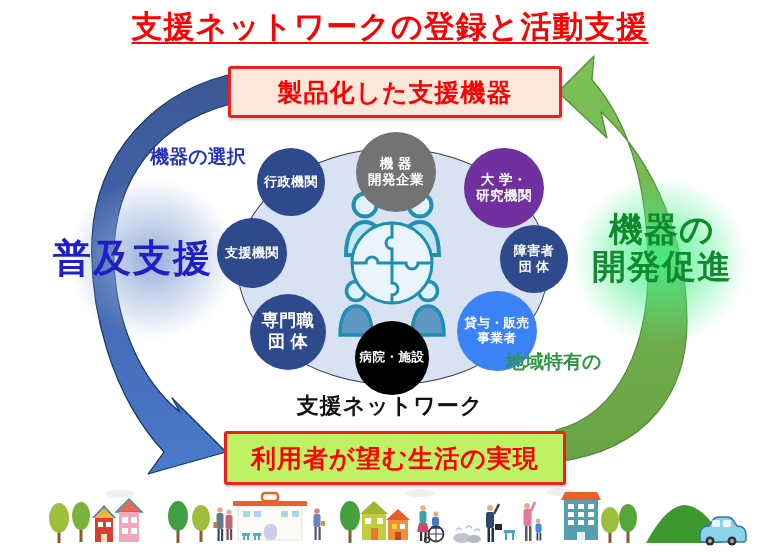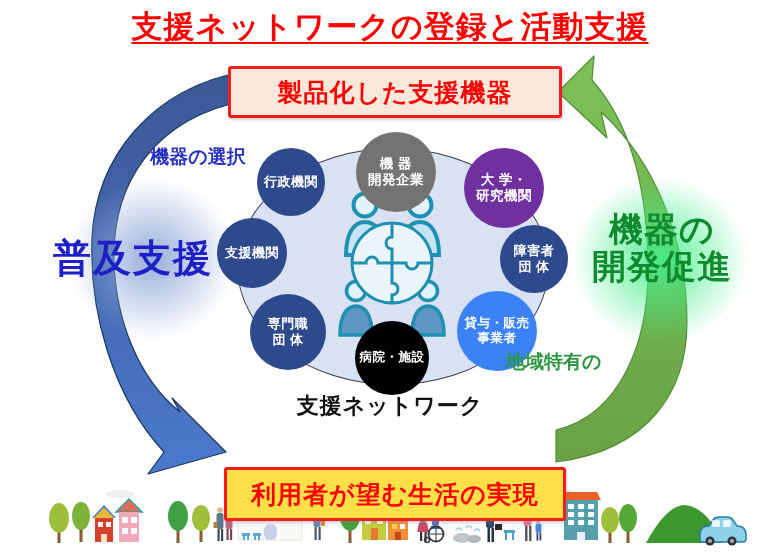--- a/index.html
+++ b/index.html
@@ -98,46 +98,46 @@
   </svg>
 
   <div class="member" style="left: 356px; top: 132px; width: 80px; height: 80px; font-size: 13.5px; background-color: #737373;">
     <span>機 器</span>
     <span>開発企業</span>
   </div>
   <div class="member" style="left: 464px; top: 148px; width: 80px; height: 80px; font-size: 13.5px; background-color: rgb(112, 48, 160);">
     <span>大 学・</span>
     <span>研究機関</span>
   </div>
-  <div class="member" style="left: 500px; top: 225px; width: 68px; height: 68px; font-size: 13px; background-color: rgb(46, 74, 140);">
+  <div class="member" style="left: 500px; top: 225px; width: 68px; height: 68px; font-size: 13px; background-color: rgb(46, 74, 140); font-family: Liberation Serif, serif;">
     <span>障害者</span>
     <span>団 体</span>
   </div>
   <div class="member" style="left: 457px; top: 291px; width: 80px; height: 80px; font-size: 12.5px; background-color: #3b82f6;">
     <span>貸与・販売</span>
     <span>事業者</span>
   </div>
   <div class="member" style="left: 355px; top: 321px; width: 74px; height: 74px; font-size: 12.5px; background-color: #000000;">
     <span>病院・施設</span>
   </div>
-  <div class="member" style="left: 250px; top: 294px; width: 76px; height: 76px; font-size: 13px; background-color: rgb(46, 74, 140);">
+  <div class="member" style="left: 250px; top: 294px; width: 76px; height: 76px; font-size: 17px; background-color: rgb(46, 74, 140);">
     <span>専門職</span>
     <span>団 体</span>
   </div>
   <div class="member" style="left: 217px; top: 218px; width: 70px; height: 70px; font-size: 13px; background-color: rgb(46, 74, 140);">
     <span>支援機関</span>
   </div>
   <div class="member" style="left: 257px; top: 148px; width: 68px; height: 68px; font-size: 13px; background-color: rgb(46, 74, 140);">
     <span>行政機関</span>
   </div>
 
   <div class="cycle-box box-top" style="background-color: rgb(252, 232, 219);">
     <span style="color: rgb(255, 0, 0);">製品化した支援機器</span>
   </div>
-  <div class="cycle-box box-bottom" style="background-color: #fde047; margin-top: 36px;">
+  <div class="cycle-box box-bottom" style="background-color: #bef264;">
     <span style="color: rgb(255, 0, 0);">利用者が望む生活の実現</span>
   </div>
 
   <div class="label label-left-small" style="color: rgb(39, 51, 192);">
     <div>機器の選択</div>
   </div>
   <div class="label label-left-big" style="color: rgb(31, 31, 198);">普及支援</div>
   <div class="label label-right-big" style="color: rgb(15, 138, 46);">
     <div>機器の</div>
     <div>開発促進</div>

